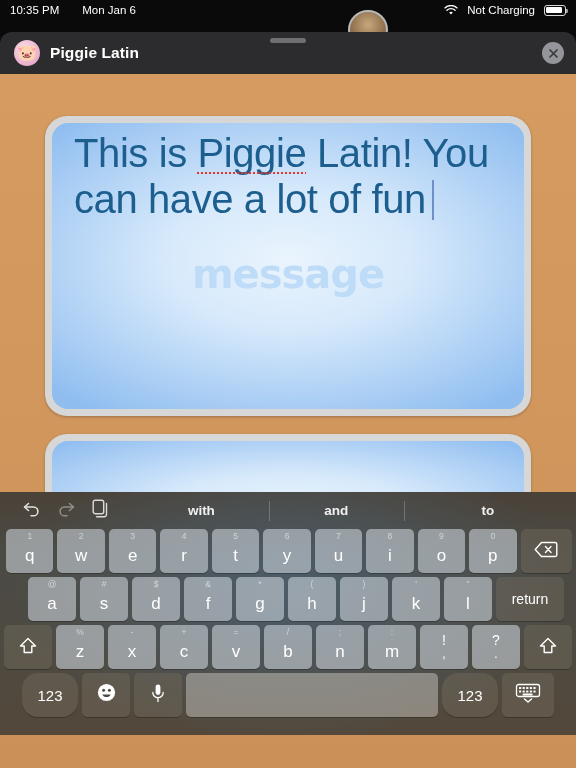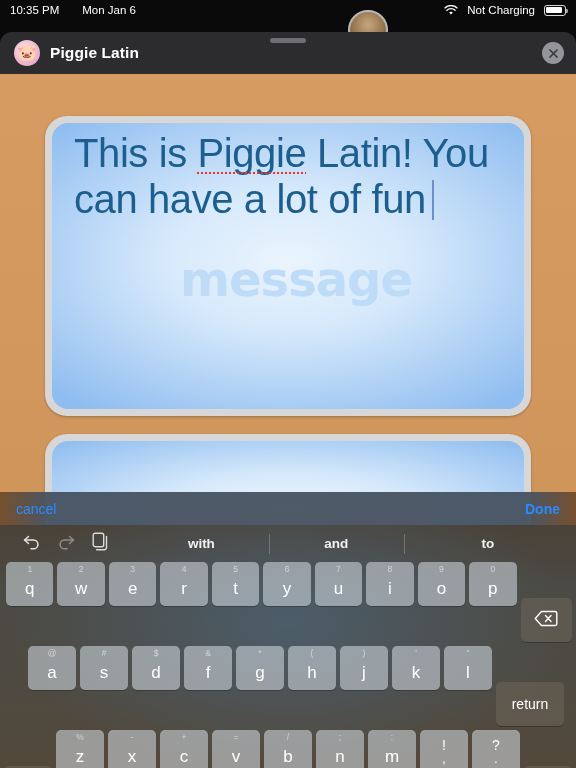--- a/index.html
+++ b/index.html
@@ -172,26 +172,25 @@
     width:2px; height:40px;
     background:#6e8fc9;
     vertical-align:-7px;
     margin-left:6px;
   }
   .watermark {
     position:absolute;
     left:50%; top:128px;
     transform:translateX(-50%);
     color:#bedbf8;
-    font-size:48px;
+    font-size:40px;
     font-weight:bold;
     letter-spacing:-1px;
     font-family:"DejaVu Sans", sans-serif;
     white-space:nowrap;
-    margin-left:8px;
   }
 
   
   .kbd-region {
     position:absolute;
     left:0; bottom:0;
     width:576px; height:276px;
     z-index:30;
   }
   .kbd-accessory {
@@ -282,21 +281,20 @@
     text-align:center;
     font-size:8.5px;
     color:rgba(255,255,255,.55);
   }
   .key.letter { width:48px; }
   .key.dark {
     background:rgba(120,110,96,.42);
     font-size:14px;
     align-items:center;
     padding-bottom:0;
-    margin-top:36px;
   }
   .key.wide-return { width:68px; }
   .key.wide-back { width:52px; }
   .key.shift { width:48px; }
   .key.punct {
     width:48px;
     font-size:15px;
     align-items:center;
     padding-bottom:0;
     flex-direction:column;
@@ -374,24 +372,20 @@
         <div class="card card-2">
           <div class="card-inner"></div>
         </div>
 
       </div>
     </div>
   </div>
 
   <div class="kbd-region">
 
-    <div class="kbd-accessory">
-      <div class="acc-btn">cancel</div>
-      <div class="acc-btn right">Done</div>
-    </div>
 
     <div class="kbd">
 
       <div class="predict-row">
         <div class="predict-icons">
           <span class="pic">
             <svg width="19" height="17" viewBox="0 0 19 17">
               <path d="M6.5 3.5 L2.5 7 L6.5 10.5" stroke="#f2f2f2" stroke-width="1.5" fill="none" stroke-linecap="round" stroke-linejoin="round"></path>
               <path d="M2.8 7 H11.5 a4.4 4.4 0 0 1 0 8.8 H9" stroke="#f2f2f2" stroke-width="1.5" fill="none" stroke-linecap="round"></path>
             </svg>

